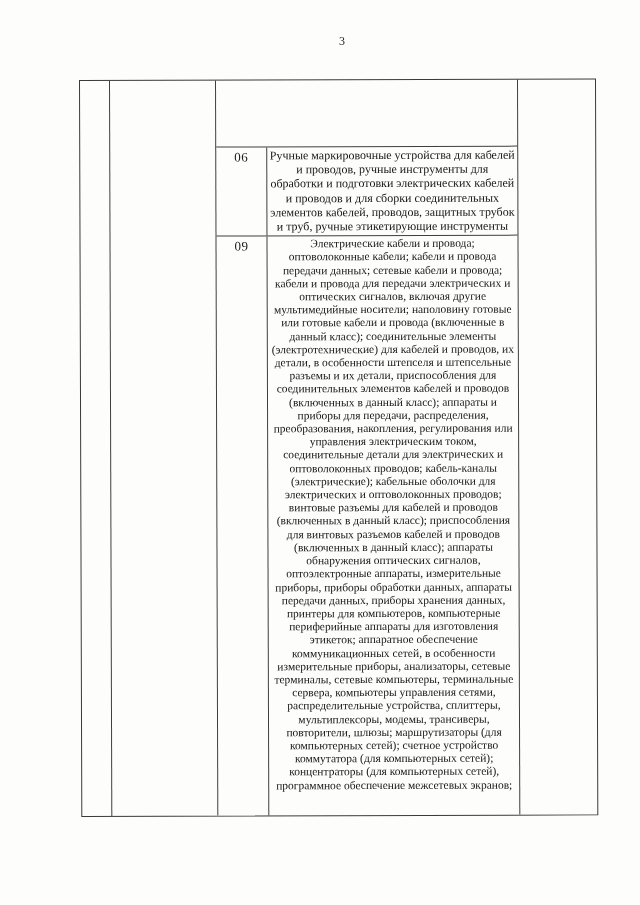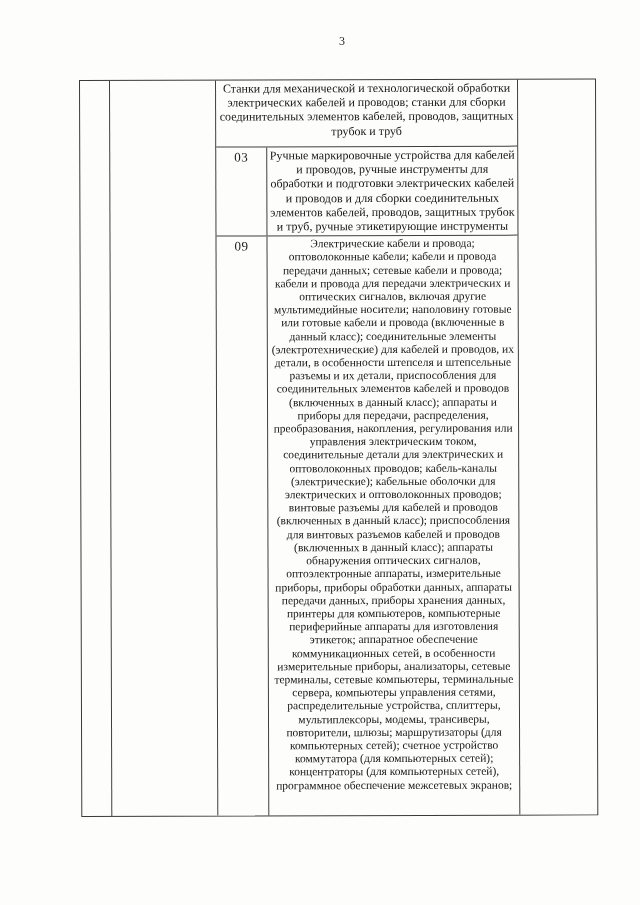--- a/index.html
+++ b/index.html
@@ -94,25 +94,24 @@
 
 <div class="doc-table">
 
   <div class="margin-col c1"></div>
 
   <div class="margin-col c2"></div>
 
   <div class="mid-col">
 
     <div class="t-row r07">
-      <div class="desc-cell">Станки для механической и технологической обработки электрических кабелей и проводов; станки для сборки соединительных элементов кабелей, проводов, защитных трубок и труб</div>
     </div>
 
     <div class="t-row r08">
-      <div class="code-cell">03</div>
+      <div class="code-cell">06</div>
       <div class="desc-cell">Ручные маркировочные устройства для кабелей и проводов, ручные инструменты для обработки и подготовки электрических кабелей и проводов и для сборки соединительных элементов кабелей, проводов, защитных трубок и труб, ручные этикетирующие инструменты</div>
     </div>
 
     <div class="t-row r09">
       <div class="code-cell">09</div>
       <div class="desc-cell">Электрические кабели и провода; оптоволоконные кабели; кабели и провода передачи данных; сетевые кабели и провода; кабели и провода для передачи электрических и оптических сигналов, включая другие мультимедийные носители; наполовину готовые или готовые кабели и провода (включенные в данный класс); соединительные элементы (электротехнические) для кабелей и проводов, их детали, в особенности штепселя и штепсельные разъемы и их детали, приспособления для соединительных элементов кабелей и проводов (включенных в данный класс); аппараты и приборы для передачи, распределения, преобразования, накопления, регулирования или управления электрическим током, соединительные детали для электрических и оптоволоконных проводов; кабель-каналы (электрические); кабельные оболочки для электрических и оптоволоконных проводов; винтовые разъемы для кабелей и проводов (включенных в данный класс); приспособления для винтовых разъемов кабелей и проводов (включенных в данный класс); аппараты обнаружения оптических сигналов, оптоэлектронные аппараты, измерительные приборы, приборы обработки данных, аппараты передачи данных, приборы хранения данных, принтеры для компьютеров, компьютерные периферийные аппараты для изготовления этикеток; аппаратное обеспечение коммуникационных сетей, в особенности измерительные приборы, анализаторы, сетевые терминалы, сетевые компьютеры, терминальные сервера, компьютеры управления сетями, распределительные устройства, сплиттеры, мультиплексоры, модемы, трансиверы, повторители, шлюзы; маршрутизаторы (для компьютерных сетей); счетное устройство коммутатора (для компьютерных сетей); концентраторы (для компьютерных сетей), программное обеспечение межсетевых экранов;</div>
     </div>
 
   </div>
 

